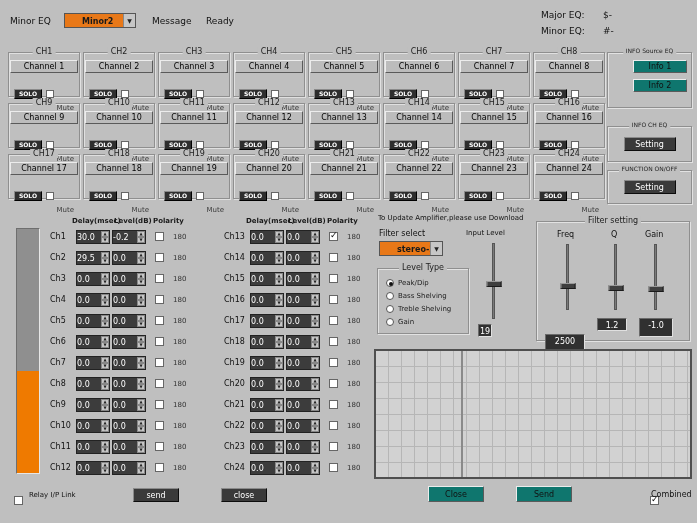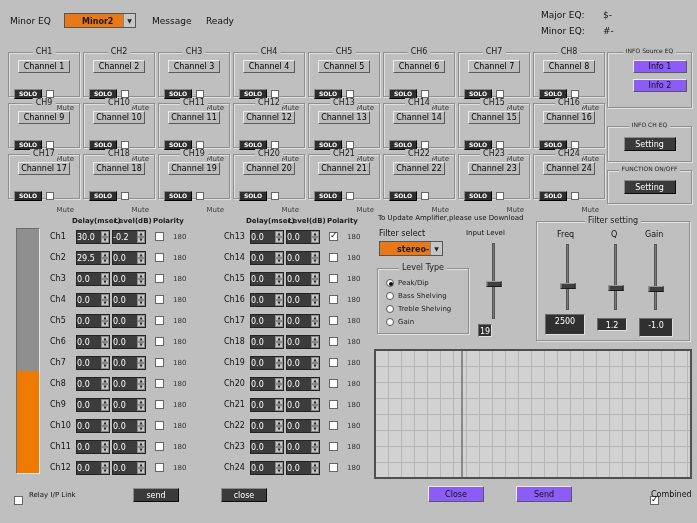--- a/index.html
+++ b/index.html
@@ -2,31 +2,31 @@
 <html><head>
 <meta charset="utf-8">
 <style>
   *{margin:0;padding:0;box-sizing:border-box;}
   html,body{background:#bfbfbf;}
   body{font-family:"DejaVu Sans", "Liberation Sans", sans-serif;}
   #app{position:relative;width:697px;height:523px;background:#bfbfbf;overflow:hidden;color:#111;}
   .abs{position:absolute;}
   .lbl{font-size:9px;color:#111;white-space:nowrap;}
   button{font-family:inherit;cursor:pointer;}
-  .btn3d{background:#8b5cf6;border:1px solid;border-color:#ececec #5a5a5a #5a5a5a #ececec;font-size:8px;color:#111;padding:0;}
+  .btn3d{background:#0f766e;border:1px solid;border-color:#ececec #5a5a5a #5a5a5a #ececec;font-size:8px;color:#111;padding:0;}
   .darkbtn{background:#3a3a3a;color:#fff;border:1px solid;border-color:#8a8a8a #0c0c0c #0c0c0c #8a8a8a;font-size:8px;text-align:center;padding:0;}
   .group{position:absolute;border:1px solid #8f8f8f;box-shadow:inset 1px 1px 0 #e2e2e2, 1px 1px 0 #e2e2e2;}
   .gtitle{position:absolute;top:-6px;left:50%;transform:translateX(-50%);background:#bfbfbf;padding:0 3px;font-size:8px;white-space:nowrap;color:#222;}
   .cb{display:inline-block;width:9px;height:9px;background:#fff;border:1px solid #666;position:relative;flex:none;}
   .cb.checked::after{content:"\2713";position:absolute;left:0px;top:-3px;font-size:9px;color:#111;}
   .dd{display:flex;height:15px;border:1px solid #555;background:#e87818;}
   .ddval{flex:1;color:#1a1a1a;font-size:8px;font-weight:bold;padding:3px 0 0 17px;white-space:nowrap;overflow:hidden;}
   .ddarr{width:12px;background:#c6c6c6;border-left:1px solid #888;font-size:6px;text-align:center;line-height:13px;color:#222;}
   .chgroup{position:relative;height:45px;border:1px solid #8f8f8f;box-shadow:inset 1px 1px 0 #e0e0e0, 1px 1px 0 #e0e0e0;}
-  .chbtn{display:block;margin:7px auto 3px;width:52px;height:13px;background:#bcbcbc;border:1px solid;border-color:#ececec #5a5a5a #5a5a5a #ececec;font-size:8px;}
+  .chbtn{display:block;margin:7px auto 3px;width:68px;height:13px;background:#bcbcbc;border:1px solid;border-color:#ececec #5a5a5a #5a5a5a #ececec;font-size:8px;}
   .chctr{display:flex;justify-content:space-between;align-items:center;padding:0 5px;}
   .solo{width:28px;height:10px;background:#2e2e2e;color:#fff;font-size:6px;font-weight:bold;border:1px solid;border-color:#8a8a8a #000 #000 #8a8a8a;line-height:8px;}
   .mutew{display:flex;align-items:center;}
   .mutew .cb{width:8px;height:8px;}
   .mutelbl{font-size:7px;color:#3c3c3c;margin-left:2px;margin-top:28px;}
   .th{font-size:7px;font-weight:bold;color:#1a1a1a;white-space:nowrap;}
   .drow{display:flex;align-items:center;height:21px;}
   .dch{width:24px;font-size:8px;color:#111;}
   .spin{display:inline-flex;width:34px;height:14px;border:1px solid #222;margin-left:2px;flex:none;}
   .spinval{flex:1;background:#3c3c3c;color:#fff;font-size:8px;text-align:right;padding:2px 18px 0 0;overflow:hidden;}
@@ -865,21 +865,21 @@
     <span class="abs" style="left:108px;top:8px;font-size:8px">Gain</span>
     <div class="slider-track" style="left:29px;top:22px;height:66px">
       <div class="slider-handle" style="top:60%"></div>
     </div>
     <div class="slider-track" style="left:77px;top:22px;height:66px">
       <div class="slider-handle" style="top:62%"></div>
     </div>
     <div class="slider-track" style="left:117px;top:22px;height:66px">
       <div class="slider-handle" style="top:64%"></div>
     </div>
-    <div class="abs valbox" style="left:8px;top:92px;width:40px;height:21px">2500</div>
+    <div class="abs valbox" style="left:8px;top:112px;width:40px;height:21px">2500</div>
     <div class="abs valbox" style="left:60px;top:96px;width:30px;height:13px">1.2</div>
     <div class="abs valbox" style="left:102px;top:96px;width:34px;height:19px">-1.0</div>
   </div>
 
   
   <div class="abs" id="eq-graph" style="left:374px;top:349px;width:318px;height:130px">
     <div class="graph-cursor" style="left:27%"></div>
   </div>
 
   

